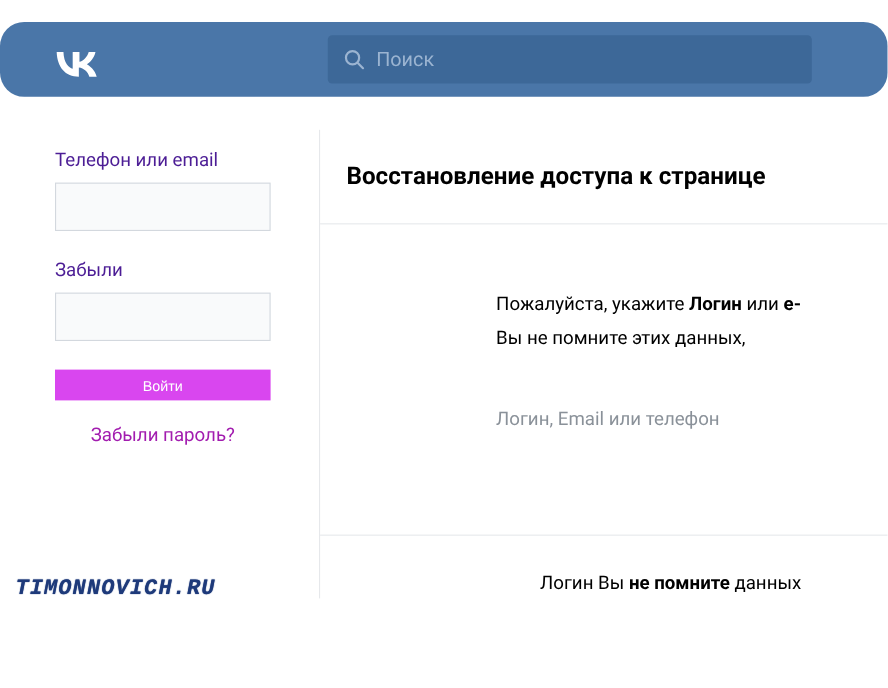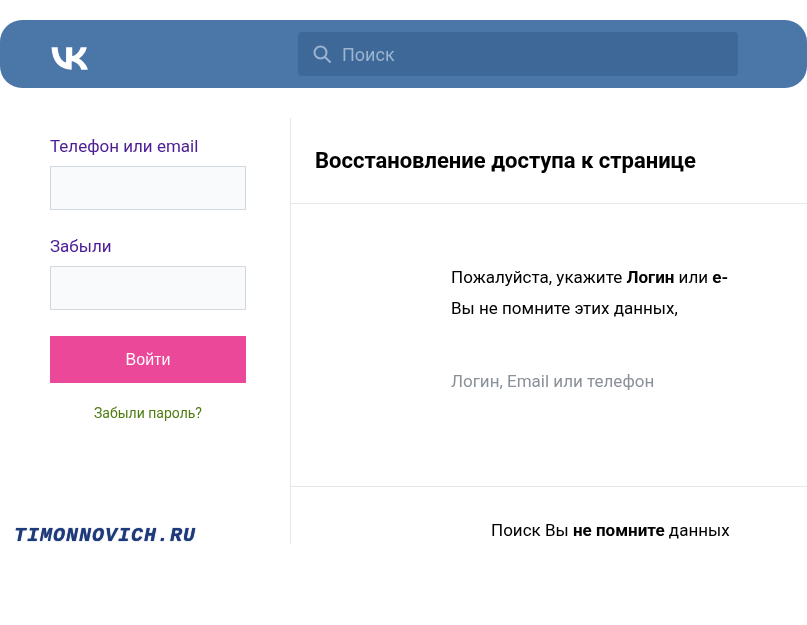--- a/index.html
+++ b/index.html
@@ -60,33 +60,33 @@
       width: 100%;
       height: 44px;
       border: 1px solid #d3d8de;
       background: #f9fafb;
       padding: 0 10px;
       font-size: 15px;
       margin-bottom: 26px;
     }
     .login-btn {
       width: 100%;
-      height: 47px;
-      background: #ec4899;
+      height: 28px;
+      background: #d946ef;
       color: #fff;
       border: none;
-      font-size: 16px;
+      font-size: 13px;
       cursor: pointer;
       margin-bottom: 22px;
     }
     .forgot-link {
       display: block;
       text-align: center;
-      color: #4d7c0f;
-      font-size: 14px;
+      color: #a21caf;
+      font-size: 17px;
       text-decoration: none;
     }
     .main {
       flex: 1;
       background: #fff;
       border-left: 1px solid #e6e8eb;
       padding: 0;
     }
     .main-header {
       padding: 30px 24px 30px 24px;
@@ -171,19 +171,19 @@
       <div class="main-title">Восстановление доступа к странице</div>
     </div>
     <div class="main-body">
       <div class="hint-line1">
         <span>Пожалуйста, укажите </span><b>Логин</b><span> или </span><b>e-</b>
       </div>
       <div class="hint-line2">Вы не помните этих данных, </div>
       <div class="placeholder-text">Логин, Email или телефон</div>
       <div class="sep"></div>
       <div class="footer-text">
-        <span>Поиск Вы </span><b>не помните</b><span> данных </span>
+        <span>Логин Вы </span><b>не помните</b><span> данных </span>
       </div>
     </div>
   </div>
 </div>
 
 <div class="watermark">TIMONNOVICH.RU</div>
 
 </body></html>

